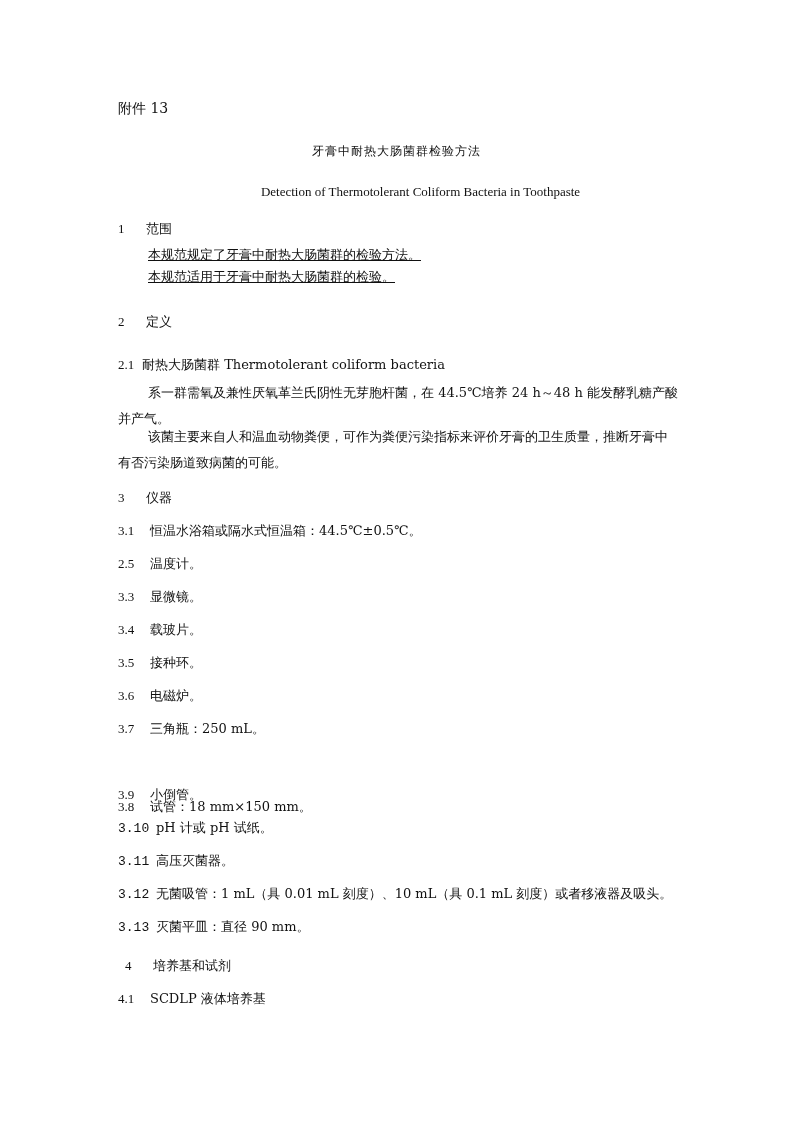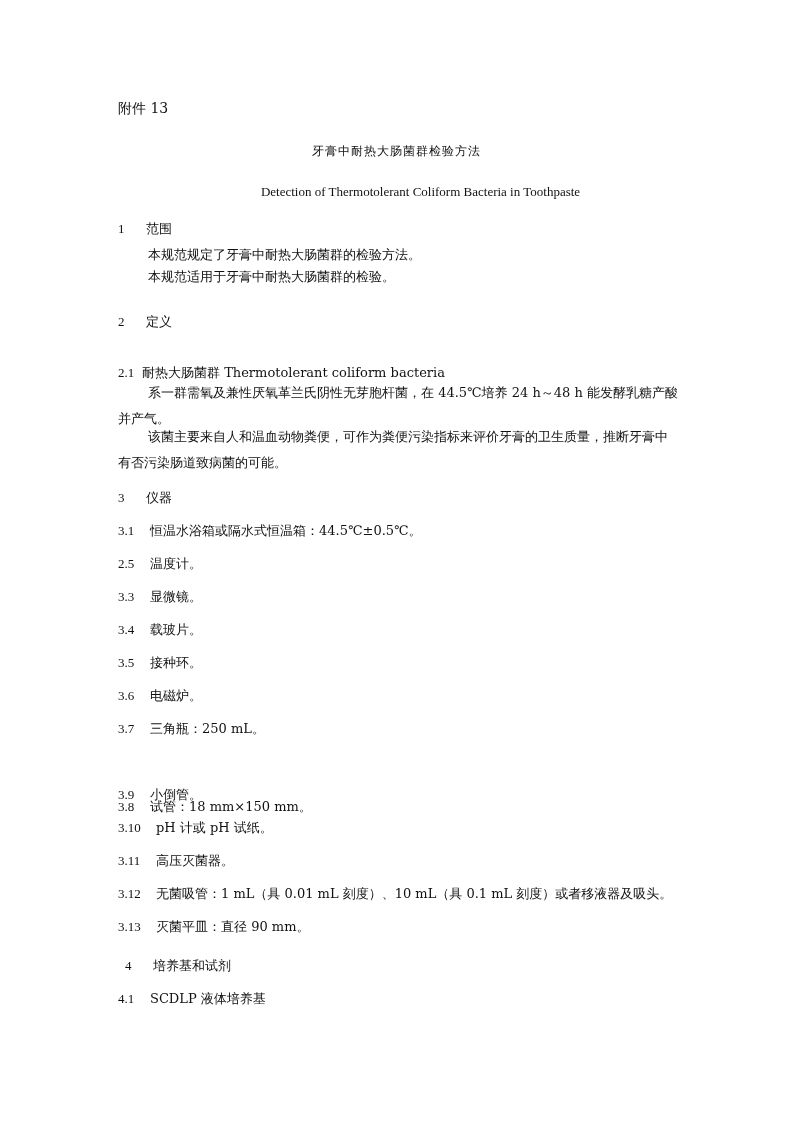--- a/index.html
+++ b/index.html
@@ -7,24 +7,24 @@
            font-family: "DejaVu Serif", "Liberation Serif", serif; color: #111; }
     .page { position: absolute; left: 0; top: 0; width: 793px; height: 1122px; }
     .abs { position: absolute; white-space: nowrap; }
     .annex { left: 118px; top: 100px; font-size: 14px; }
     .title { left: 0; width: 793px; top: 143px; text-align: center; font-size: 12px;
              font-family: "DejaVu Sans", "Liberation Sans", sans-serif; letter-spacing: 1px; }
     .subtitle { left: 0; width: 793px; top: 184px; text-align: center; font-size: 13px;
                 font-family: "Liberation Serif", serif; margin-left: 24px; }
     .h1 { font-size: 13px; font-family: "DejaVu Sans", "Liberation Sans", sans-serif; }
     .h1 .num { display: inline-block; width: 28px; font-family: "Liberation Serif", serif; }
-    .para { font-size: 13px; line-height: 22px; }
+    .para { font-size: 13px; line-height: 22px; text-decoration: underline; }
     .item { font-size: 13px; }
     .item .num { display: inline-block; width: 32px; font-family: "Liberation Serif", serif; }
-    .item .num.wide { width: 38px; }
+    .item .num.wide { width: 38px; font-family: Liberation Mono, monospace; }
     .block { left: 118px; width: 562px; white-space: normal; text-indent: 30px;
              font-size: 13px; line-height: 26px; }
   </style>
 </head>
 <body>
 
 <div class="page">
 
   <div class="abs annex">附件  13</div>
   <div class="abs title">牙膏中耐热大肠菌群检验方法</div>
@@ -32,21 +32,21 @@
 
   <div class="abs h1" style="left:118px; top:220px;">
     <span class="num">1</span><span>范围</span>
   </div>
   <div class="abs para" style="left:148px; top:244px;">本规范规定了牙膏中耐热大肠菌群的检验方法。</div>
   <div class="abs para" style="left:148px; top:266px;">本规范适用于牙膏中耐热大肠菌群的检验。</div>
 
   <div class="abs h1" style="left:118px; top:313px;">
     <span class="num">2</span><span>定义</span>
   </div>
-  <div class="abs item" style="left:118px; top:364px;">
+  <div class="abs item" style="left:118px; top:356px;">
     <span class="num" style="width:24px;">2.1</span><span>耐热大肠菌群  Thermotolerant coliform bacteria</span>
   </div>
   <div class="abs block" style="top:380px;">系一群需氧及兼性厌氧革兰氏阴性无芽胞杆菌，在 44.5℃培养 24 h～48 h 能发酵乳糖产酸并产气。</div>
   <div class="abs block" style="top:424px;">该菌主要来自人和温血动物粪便，可作为粪便污染指标来评价牙膏的卫生质量，推断牙膏中有否污染肠道致病菌的可能。</div>
 
   <div class="abs h1" style="left:118px; top:489px;">
     <span class="num">3</span><span>仪器</span>
   </div>
 
   <div class="abs item" style="left:118px; top:522px;">

